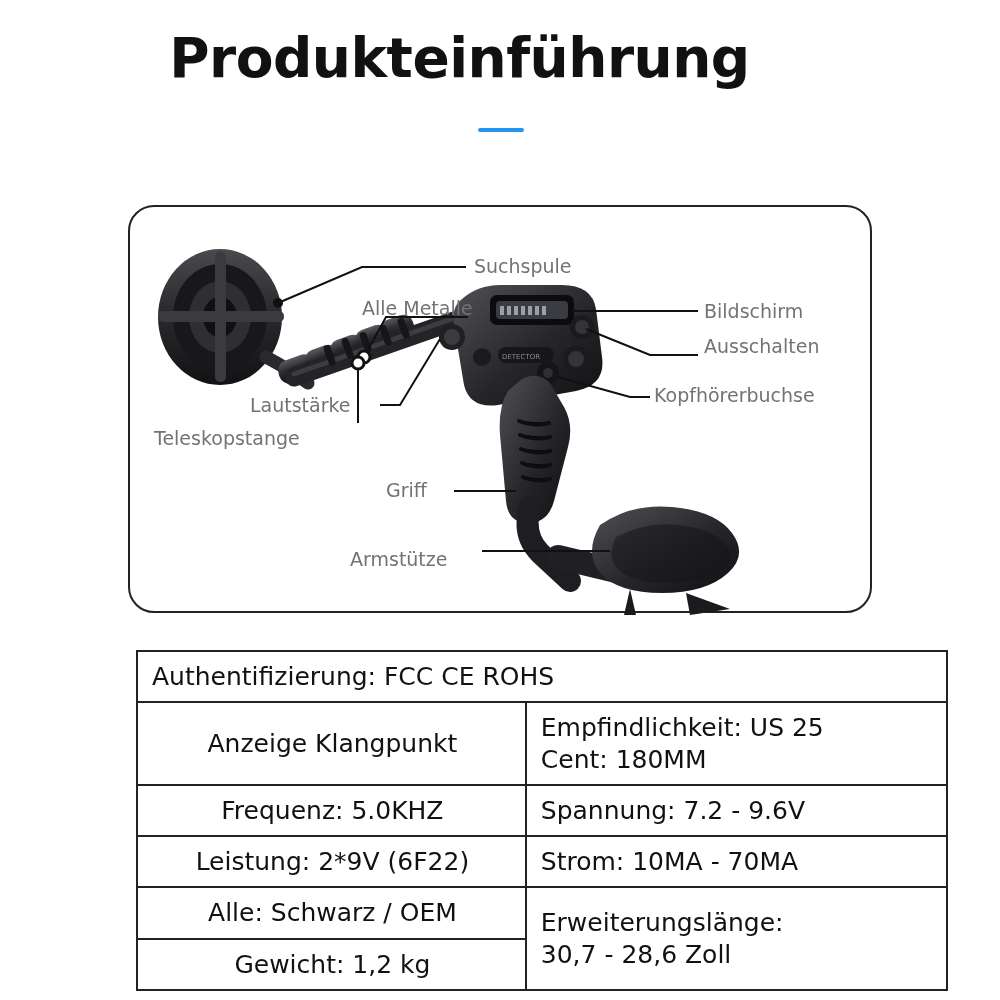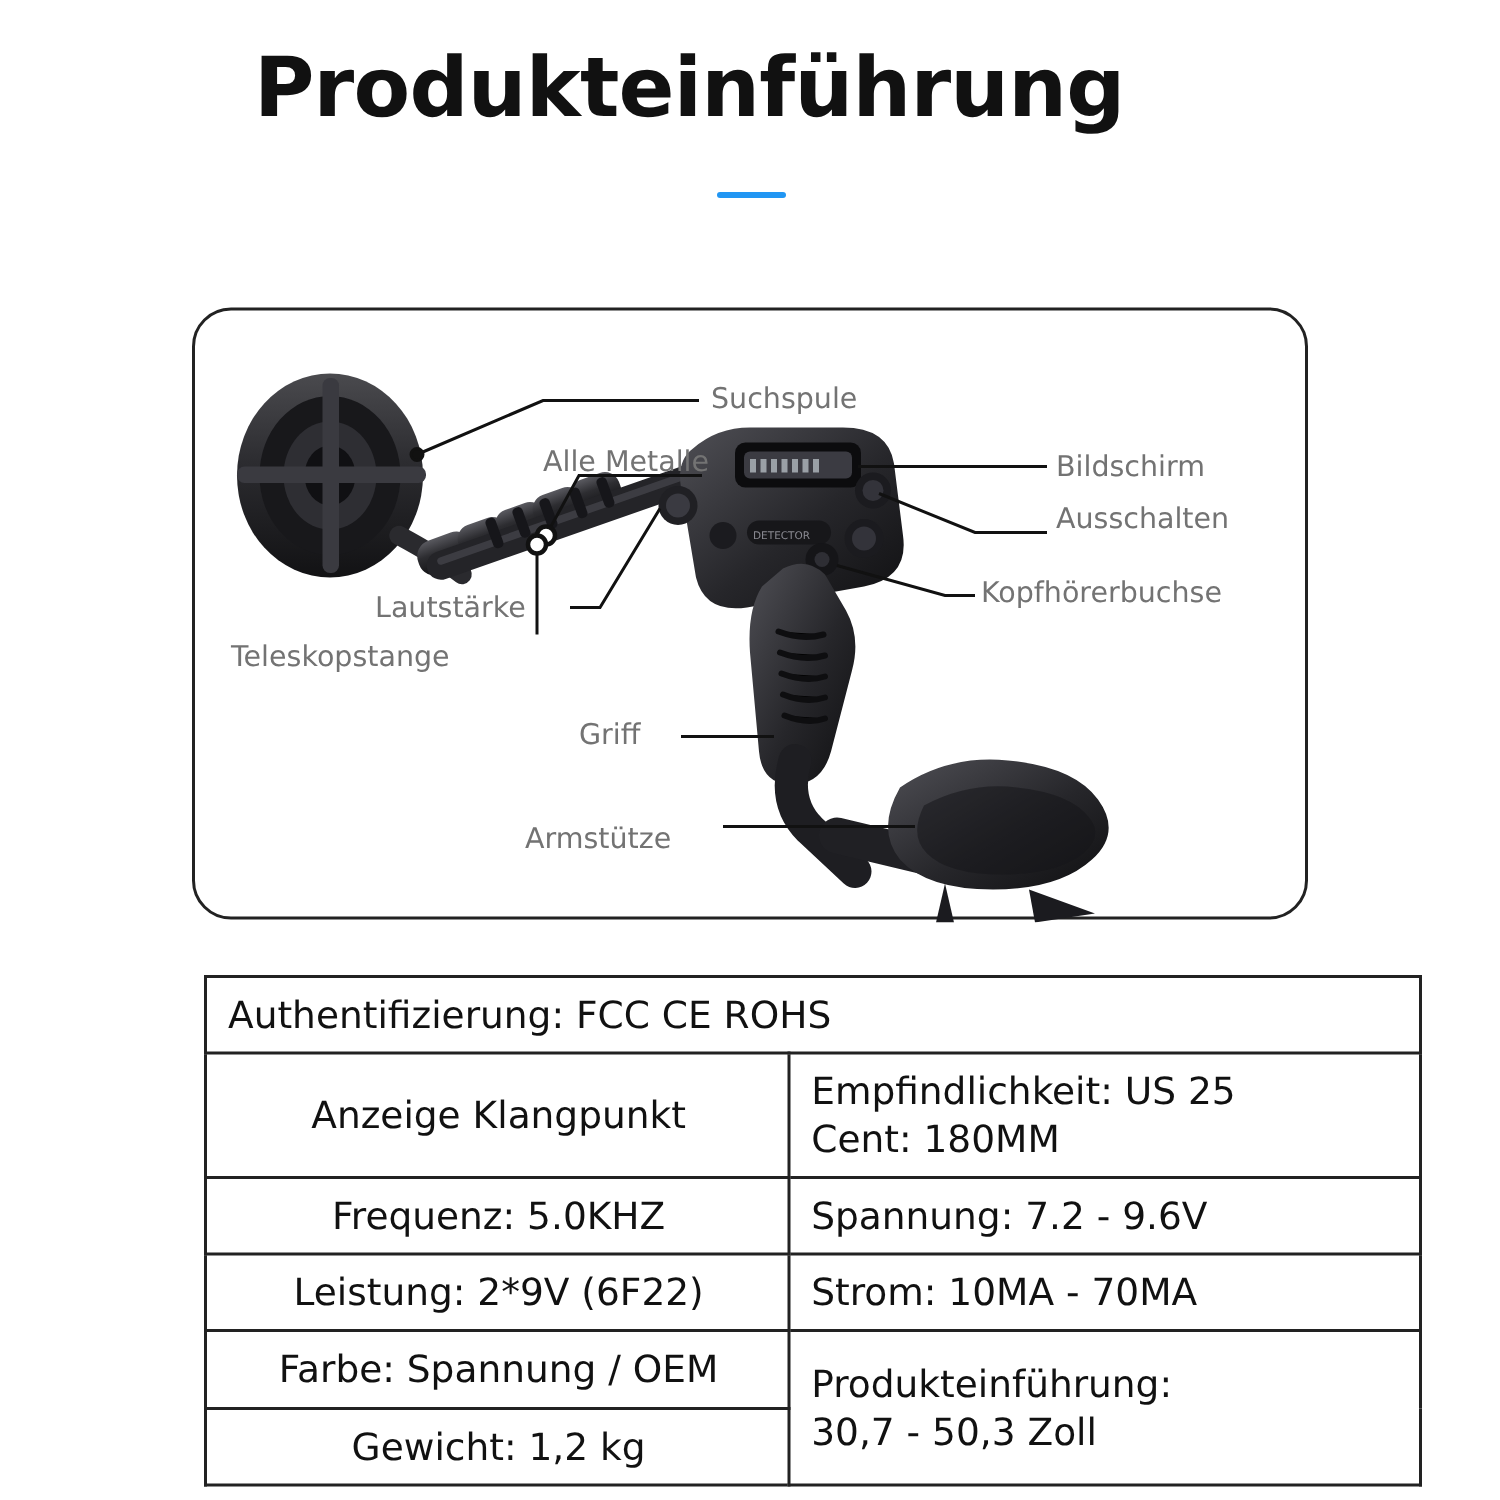--- a/index.html
+++ b/index.html
@@ -264,24 +264,24 @@
       </tr>
       <tr>
         <td class="col-a">Frequenz: 5.0KHZ</td>
         <td class="col-b">Spannung: 7.2 - 9.6V</td>
       </tr>
       <tr>
         <td class="col-a">Leistung: 2*9V (6F22)</td>
         <td class="col-b">Strom: 10MA - 70MA</td>
       </tr>
       <tr>
-        <td class="col-a">Farbe: Spannung / OEM</td>
+        <td class="col-a">Alle: Schwarz / OEM</td>
         <td class="col-b cell-two-line" rowspan="2">
-          <div>Produkteinführung:</div>
-          <div>30,7 - 50,3 Zoll</div>
+          <div>Erweiterungslänge:</div>
+          <div>30,7 - 28,6 Zoll</div>
         </td>
       </tr>
       <tr>
         <td class="col-a">Gewicht: 1,2 kg</td>
       </tr>
     </tbody>
   </table>
 
 </div>
 

